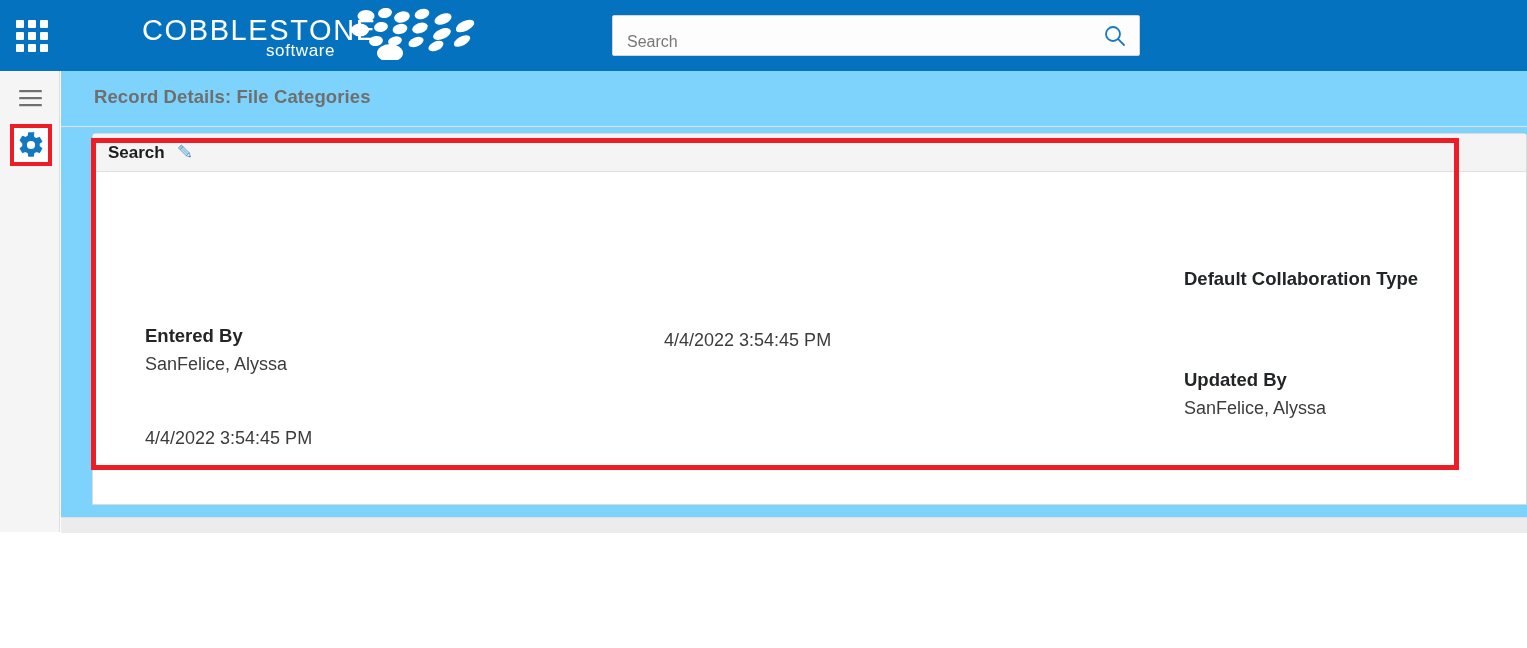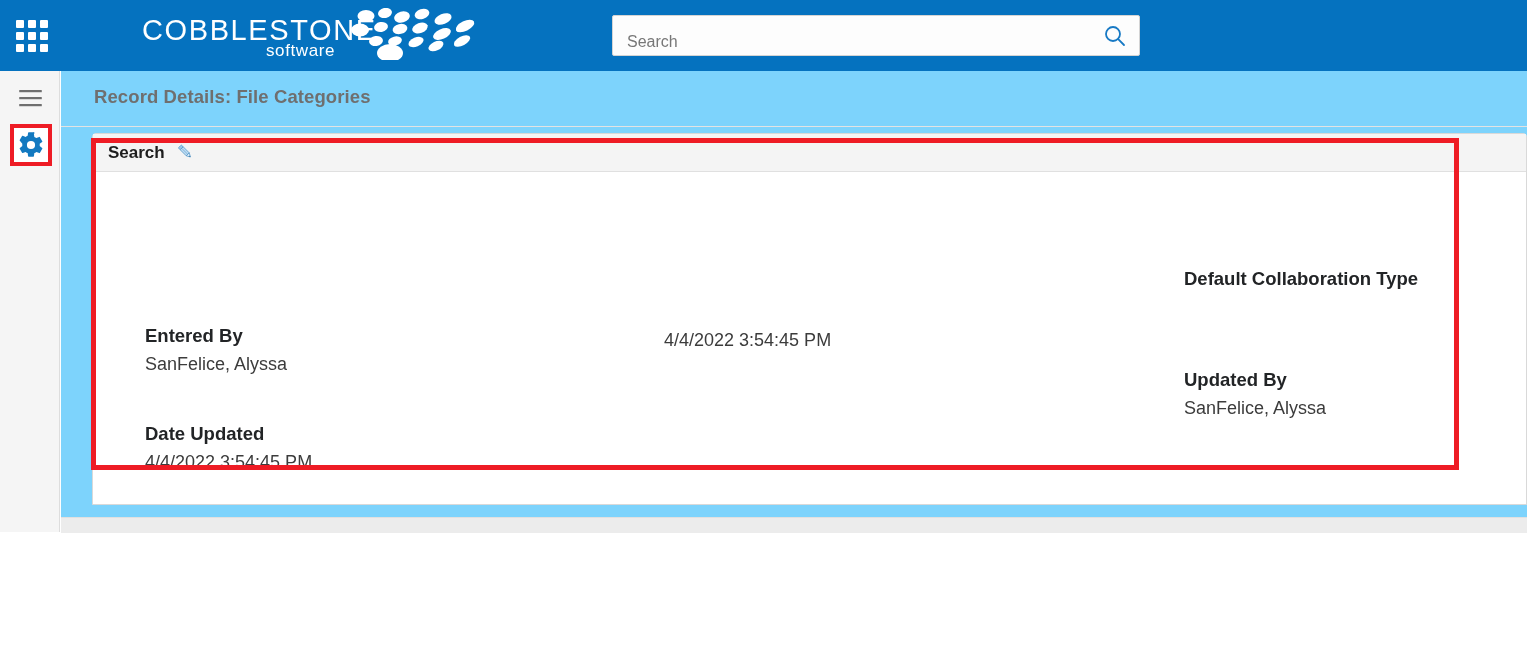--- a/index.html
+++ b/index.html
@@ -383,21 +383,20 @@
       <div class="field c2 r2">
         <div class="val">4/4/2022 3:54:45 PM</div>
       </div>
 
       <div class="field c3 r2">
         <div class="lbl">Updated By</div>
         <div class="val">SanFelice, Alyssa</div>
       </div>
 
       <div class="field c1 r3">
-        <div class="lbl">Date Updated</div>
         <div class="val">4/4/2022 3:54:45 PM</div>
       </div>
 
     </div>
   </div>
 </div>
 
 <div class="redbox"></div>
 <div class="content-bottom-rule"></div>
 <div class="footer-strip"></div>

